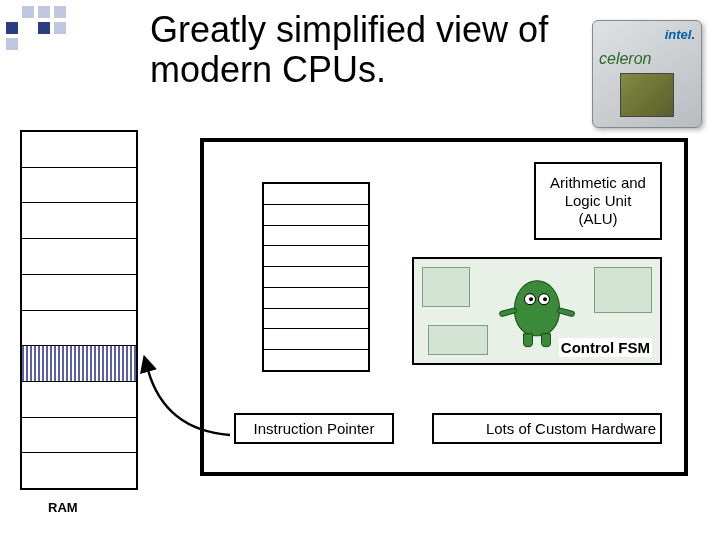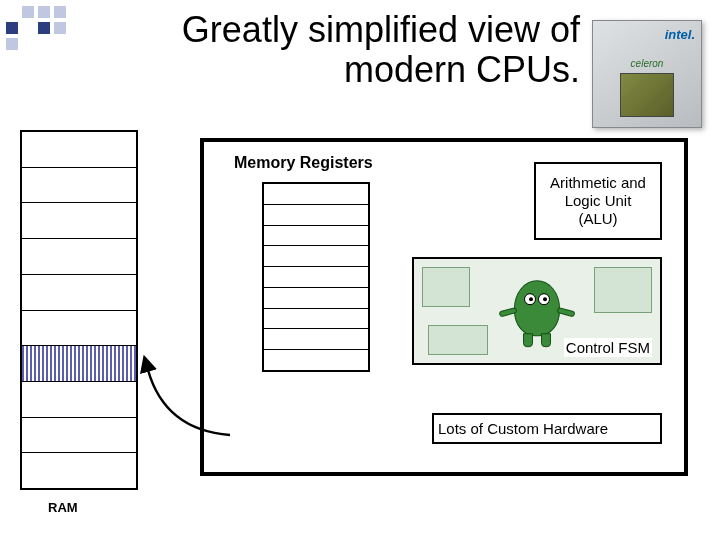--- a/index.html
+++ b/index.html
@@ -32,21 +32,21 @@
   .deco span.dark { background: #2c3e80; }
   .deco span.empty { background: transparent; }
 
   .title {
     position: absolute;
     top: 10px;
     left: 150px;
     width: 430px;
     font-size: 36px;
     line-height: 1.1;
-    text-align: right;
+    text-align: left;
   }
 
   .program-label {
     position: absolute;
     top: 75px;
     left: 18px;
     font-size: 14px;
     font-weight: bold;
     line-height: 1.2;
   }
@@ -142,21 +142,21 @@
     height: 108px;
     border: 2px solid #000;
     background: #e8f0e8;
     overflow: hidden;
   }
   .control-fsm-label {
     position: absolute;
     bottom: 6px;
     right: 8px;
     font-size: 15px;
-    font-weight: normal;
+    font-weight: bold;
     background: #fff;
     padding: 1px 2px;
   }
   
   .creature {
     position: absolute;
     left: 50%;
     top: 50%;
     transform: translate(-50%, -55%);
   }
@@ -221,51 +221,50 @@
     font-size: 15px;
     padding: 5px 0;
   }
 
   .custom-hw {
     position: absolute;
     bottom: 28px;
     right: 22px;
     width: 230px;
     border: 2px solid #000;
-    text-align: left;
+    text-align: right;
     font-size: 15px;
     padding: 5px 4px;
   }
 
   
   .chip {
     position: absolute;
     top: 20px;
     right: 18px;
     width: 110px;
     height: 108px;
     background: linear-gradient(145deg, #dfe2e4, #b8bcc0);
     border: 1px solid #888;
-    border-radius: 0;
+    border-radius: 6px;
     box-shadow: 2px 2px 5px rgba(0,0,0,0.3);
     padding: 6px;
   }
   .chip-label-1 {
     font-size: 13px;
     font-weight: bold;
     font-style: italic;
     color: #0060a9;
     text-align: right;
   }
   .chip-label-2 {
-    font-size: 10px;
+    font-size: 16px;
     font-style: italic;
     color: #2a6a2a;
-    margin-top: 16px;
-    text-align: center;
+    margin-top: 8px;
   }
   .chip-die {
     position: absolute;
     bottom: 10px;
     left: 50%;
     transform: translateX(-50%);
     width: 54px;
     height: 44px;
     background: linear-gradient(135deg, #828a42, #5a5f2a);
     border: 1px solid #444;
@@ -317,21 +316,20 @@
 <div class="ram-caption">RAM</div>
 
 <div class="chip">
   <div class="chip-label-1">intel.</div>
   <div class="chip-label-2">celeron</div>
   <div class="chip-die"></div>
 </div>
 
 <div class="cpu-box">
 
-  <div class="mem-reg-label">Memory Registers</div>
 
   <div class="reg-table">
     <div class="reg-row"></div>
     <div class="reg-row"></div>
     <div class="reg-row"></div>
     <div class="reg-row"></div>
     <div class="reg-row"></div>
     <div class="reg-row"></div>
     <div class="reg-row"></div>
     <div class="reg-row"></div>
@@ -350,20 +348,21 @@
         <div class="eye right"></div>
         <div class="arm left"></div>
         <div class="arm right"></div>
         <div class="leg left"></div>
         <div class="leg right"></div>
       </div>
     </div>
     <div class="control-fsm-label">Control FSM</div>
   </div>
 
+  <div class="instr-ptr">Instruction Pointer</div>
 
   <div class="custom-hw">Lots of Custom Hardware</div>
 </div>
 
 <svg class="arrow-svg">
   <defs>
     <marker id="ah" viewBox="0 0 10 10" refX="1" refY="5" markerWidth="7" markerHeight="7" orient="auto">
       <path d="M 0 0 L 10 5 L 0 10 z" fill="#000"></path>
     </marker>
   </defs>

